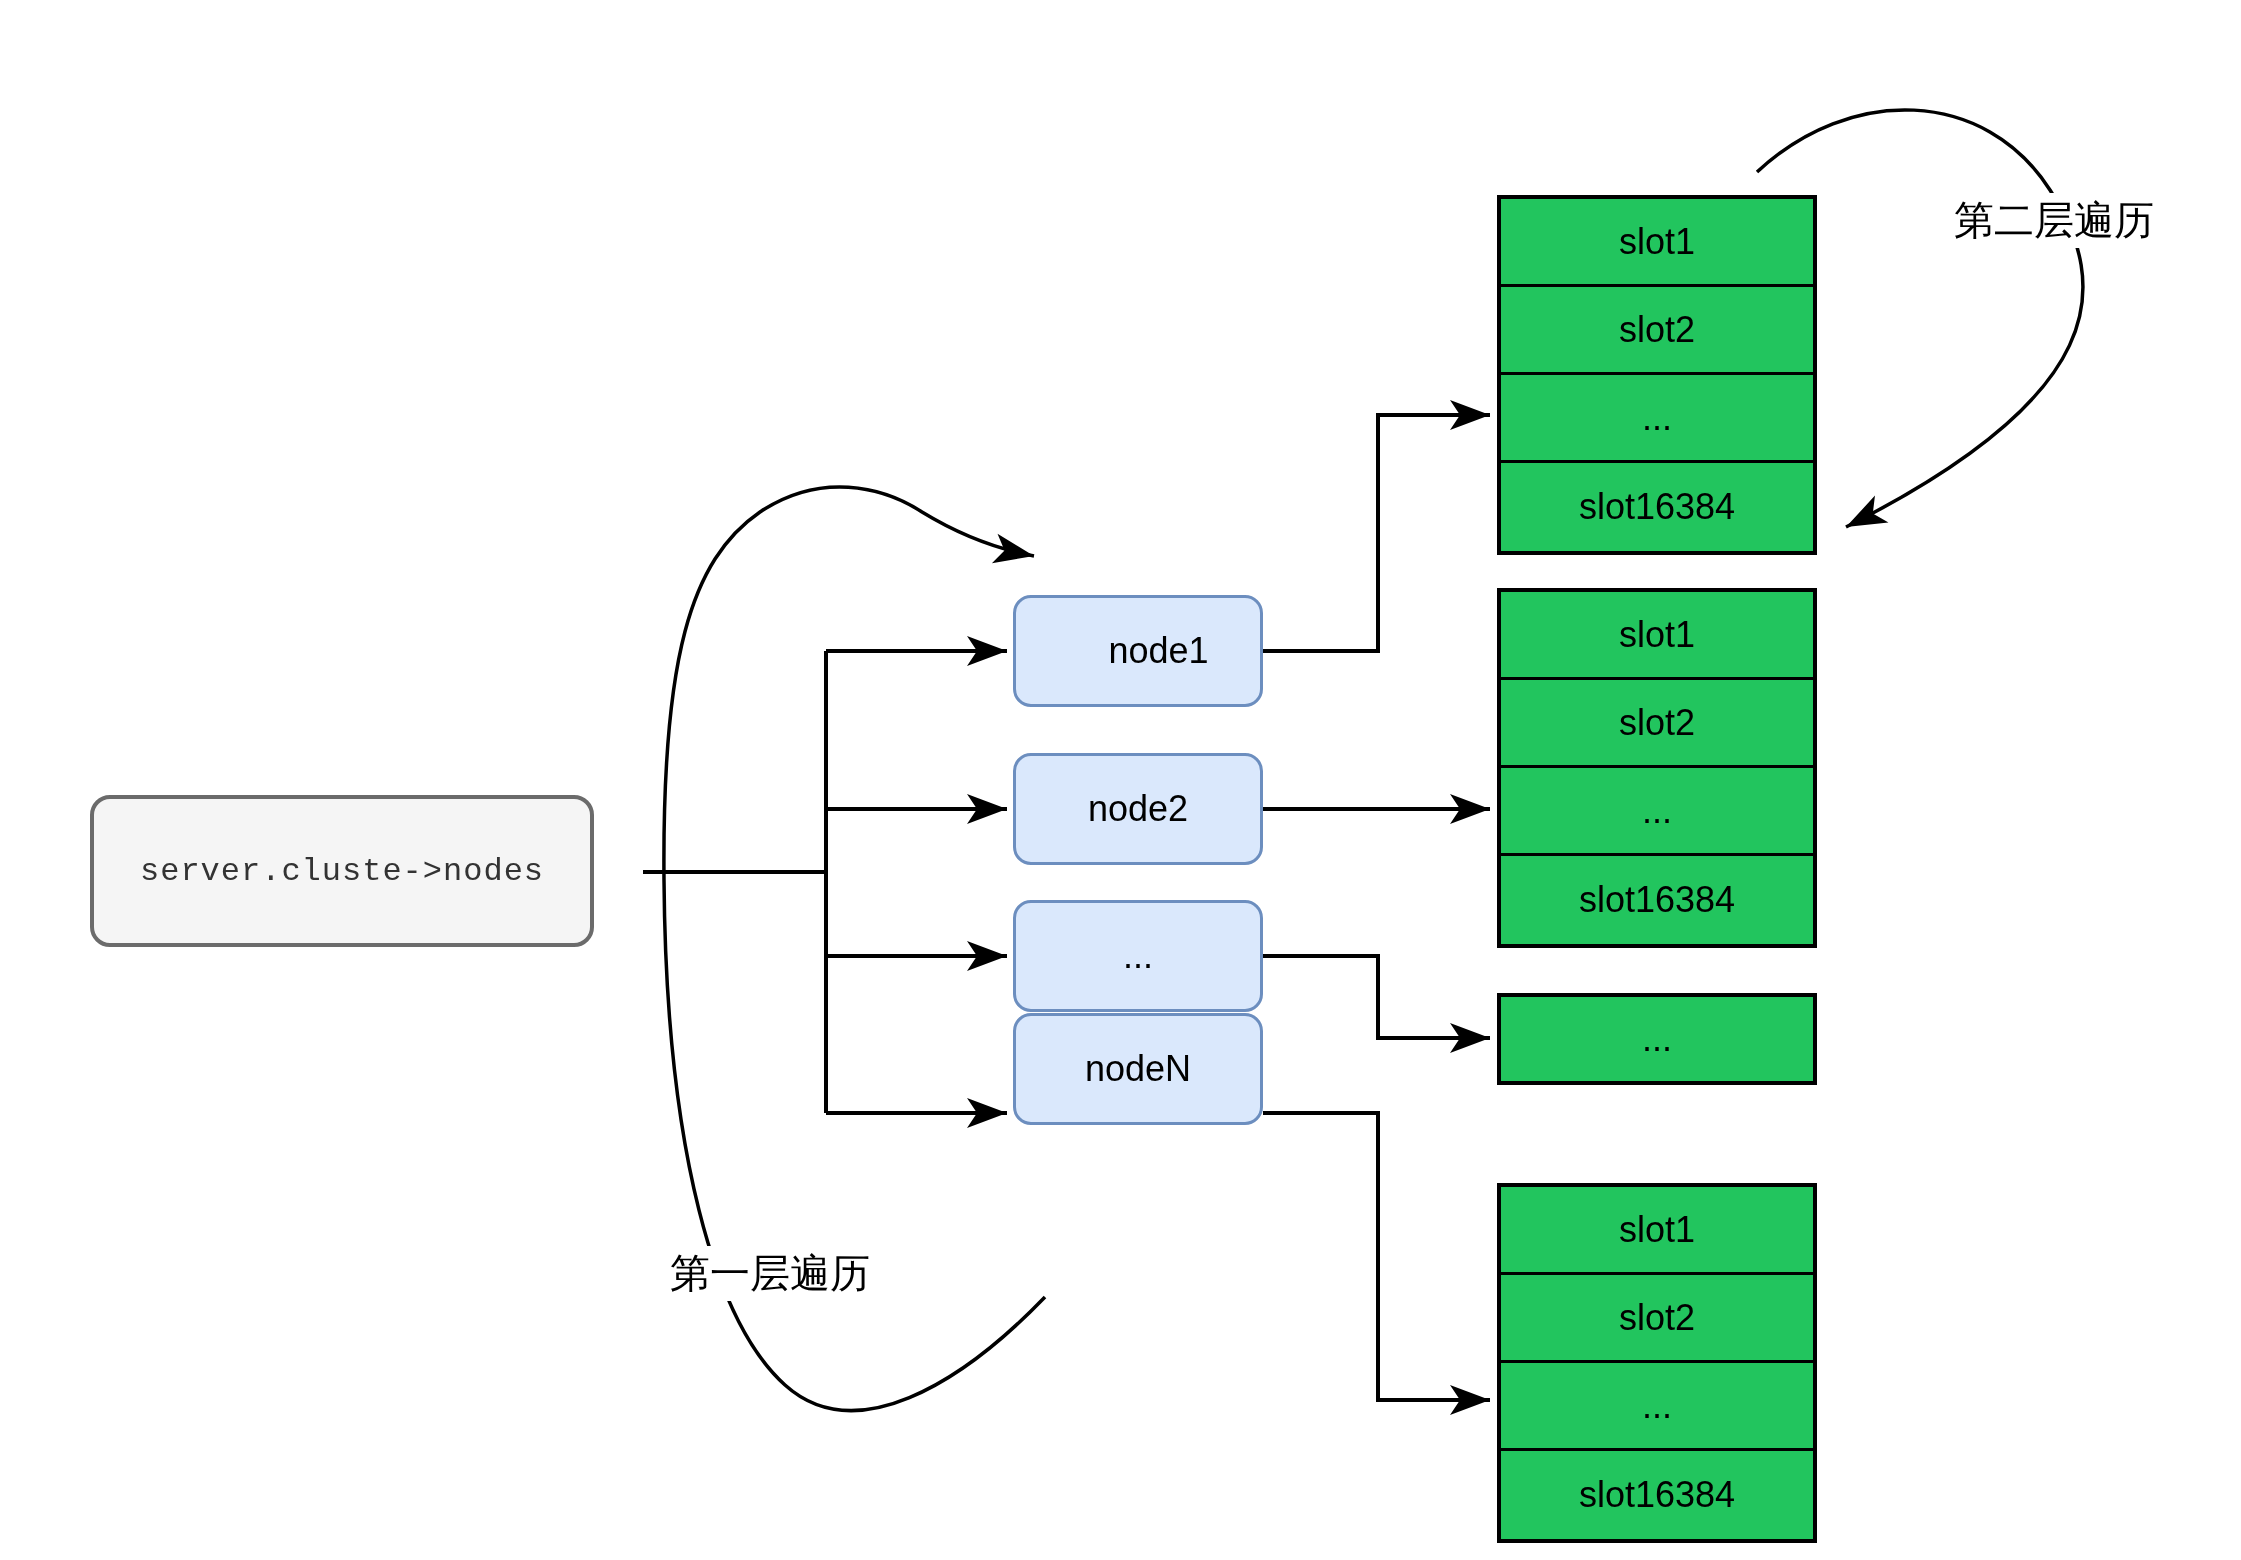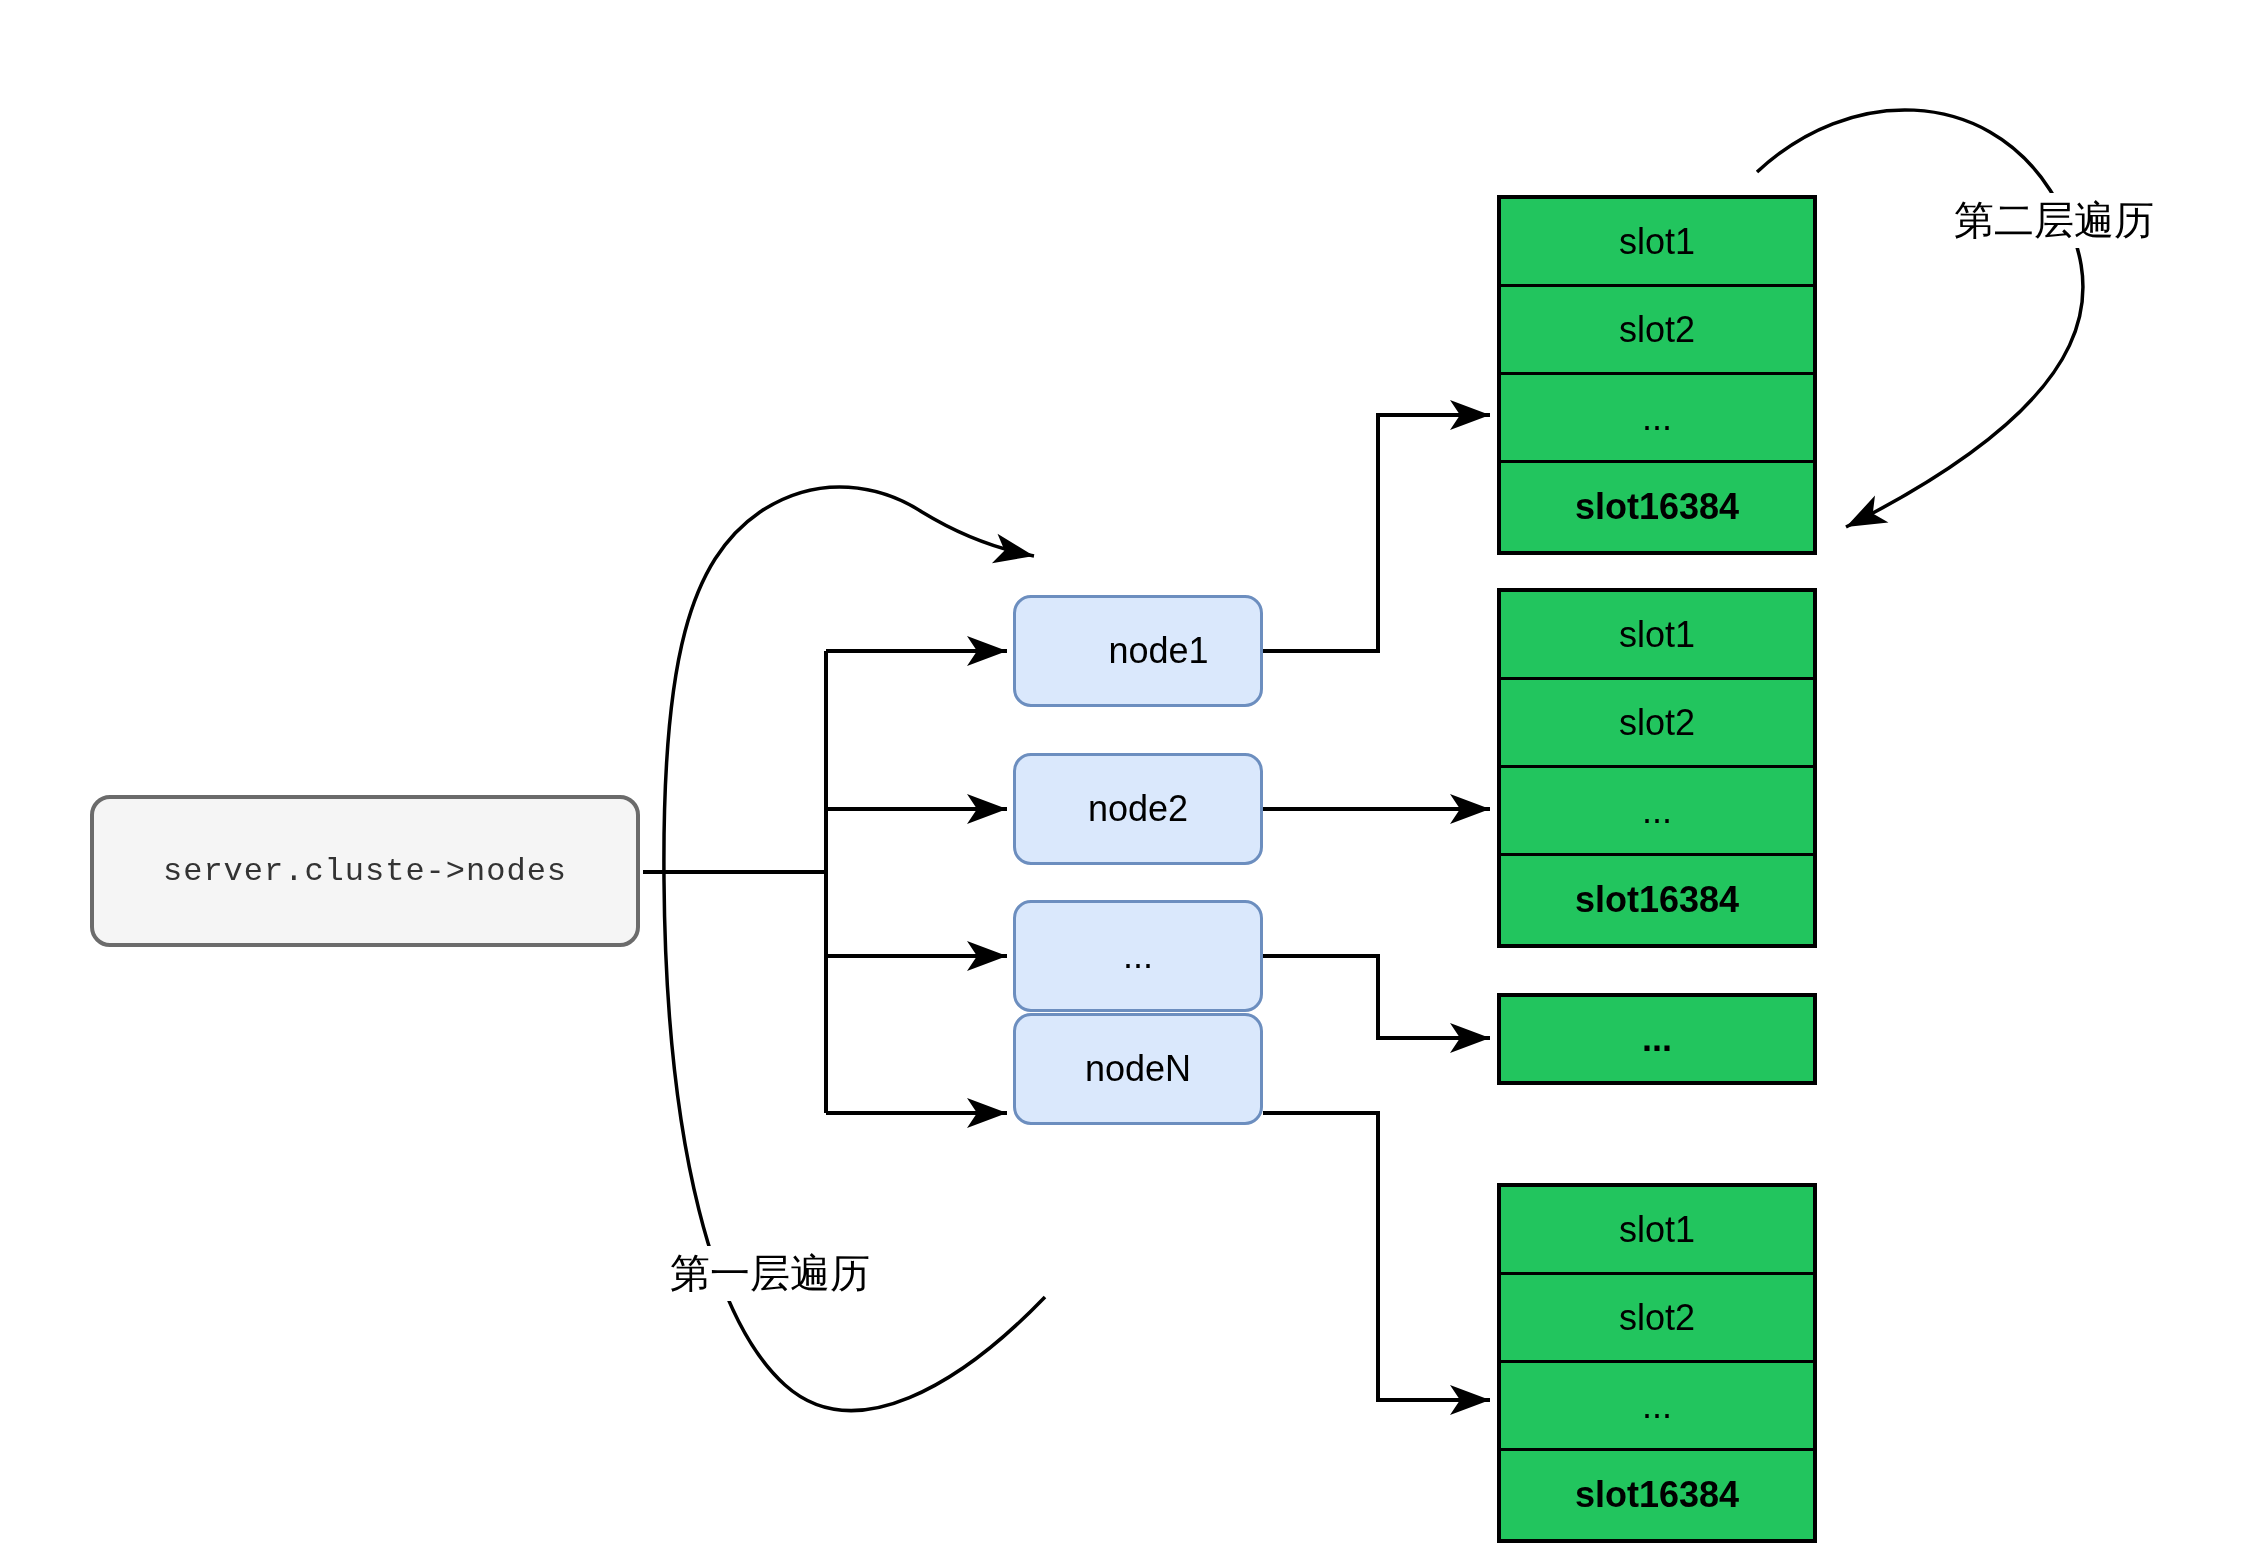--- a/index.html
+++ b/index.html
@@ -7,21 +7,21 @@
     position:relative;
     width:2241px;height:1560px;
     background:#ffffff;
     font-family:"Liberation Sans", sans-serif;
     overflow:hidden;
   }
   svg.wires{position:absolute;left:0;top:0;width:2241px;height:1560px;}
 
   .server-box{
     position:absolute;
-    left:90px;top:795px;width:550px;height:152px;
+    left:90px;top:795px;width:504px;height:152px;
     background:#f5f5f5;
     border:4px solid #6b6b6b;
     border-radius:20px;
     box-sizing:border-box;
     display:flex;align-items:center;justify-content:center;
     font-family:"Liberation Mono","DejaVu Sans Mono",monospace;
     font-size:32px;color:#333333;
     letter-spacing:1px;
   }
 
@@ -43,21 +43,21 @@
     box-sizing:border-box;
     background:#22c55e;
   }
   .trow{
     height:88px;
     box-sizing:border-box;
     border-bottom:3px solid #000000;
     display:flex;align-items:center;justify-content:center;
     font-size:36px;color:#000000;
   }
-  .trow:last-child{border-bottom:none;font-weight:bold;}
+  .trow:last-child{border-bottom:none;}
   .trow.single{height:84px;}
 
   .cn-label{
     position:absolute;
     background:#ffffff;
     padding:0 4px;
     font-size:40px;color:#000000;
     white-space:nowrap;
   }
 </style>

